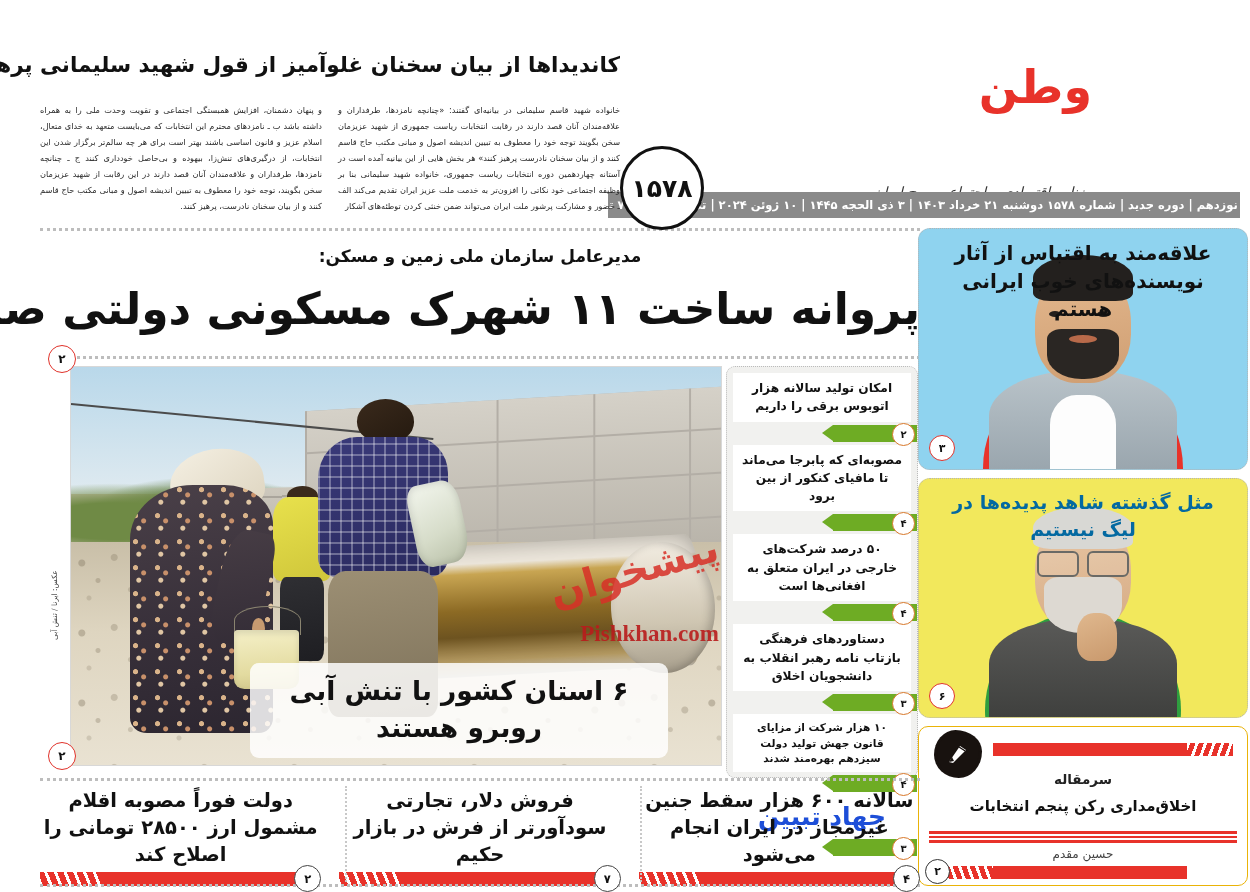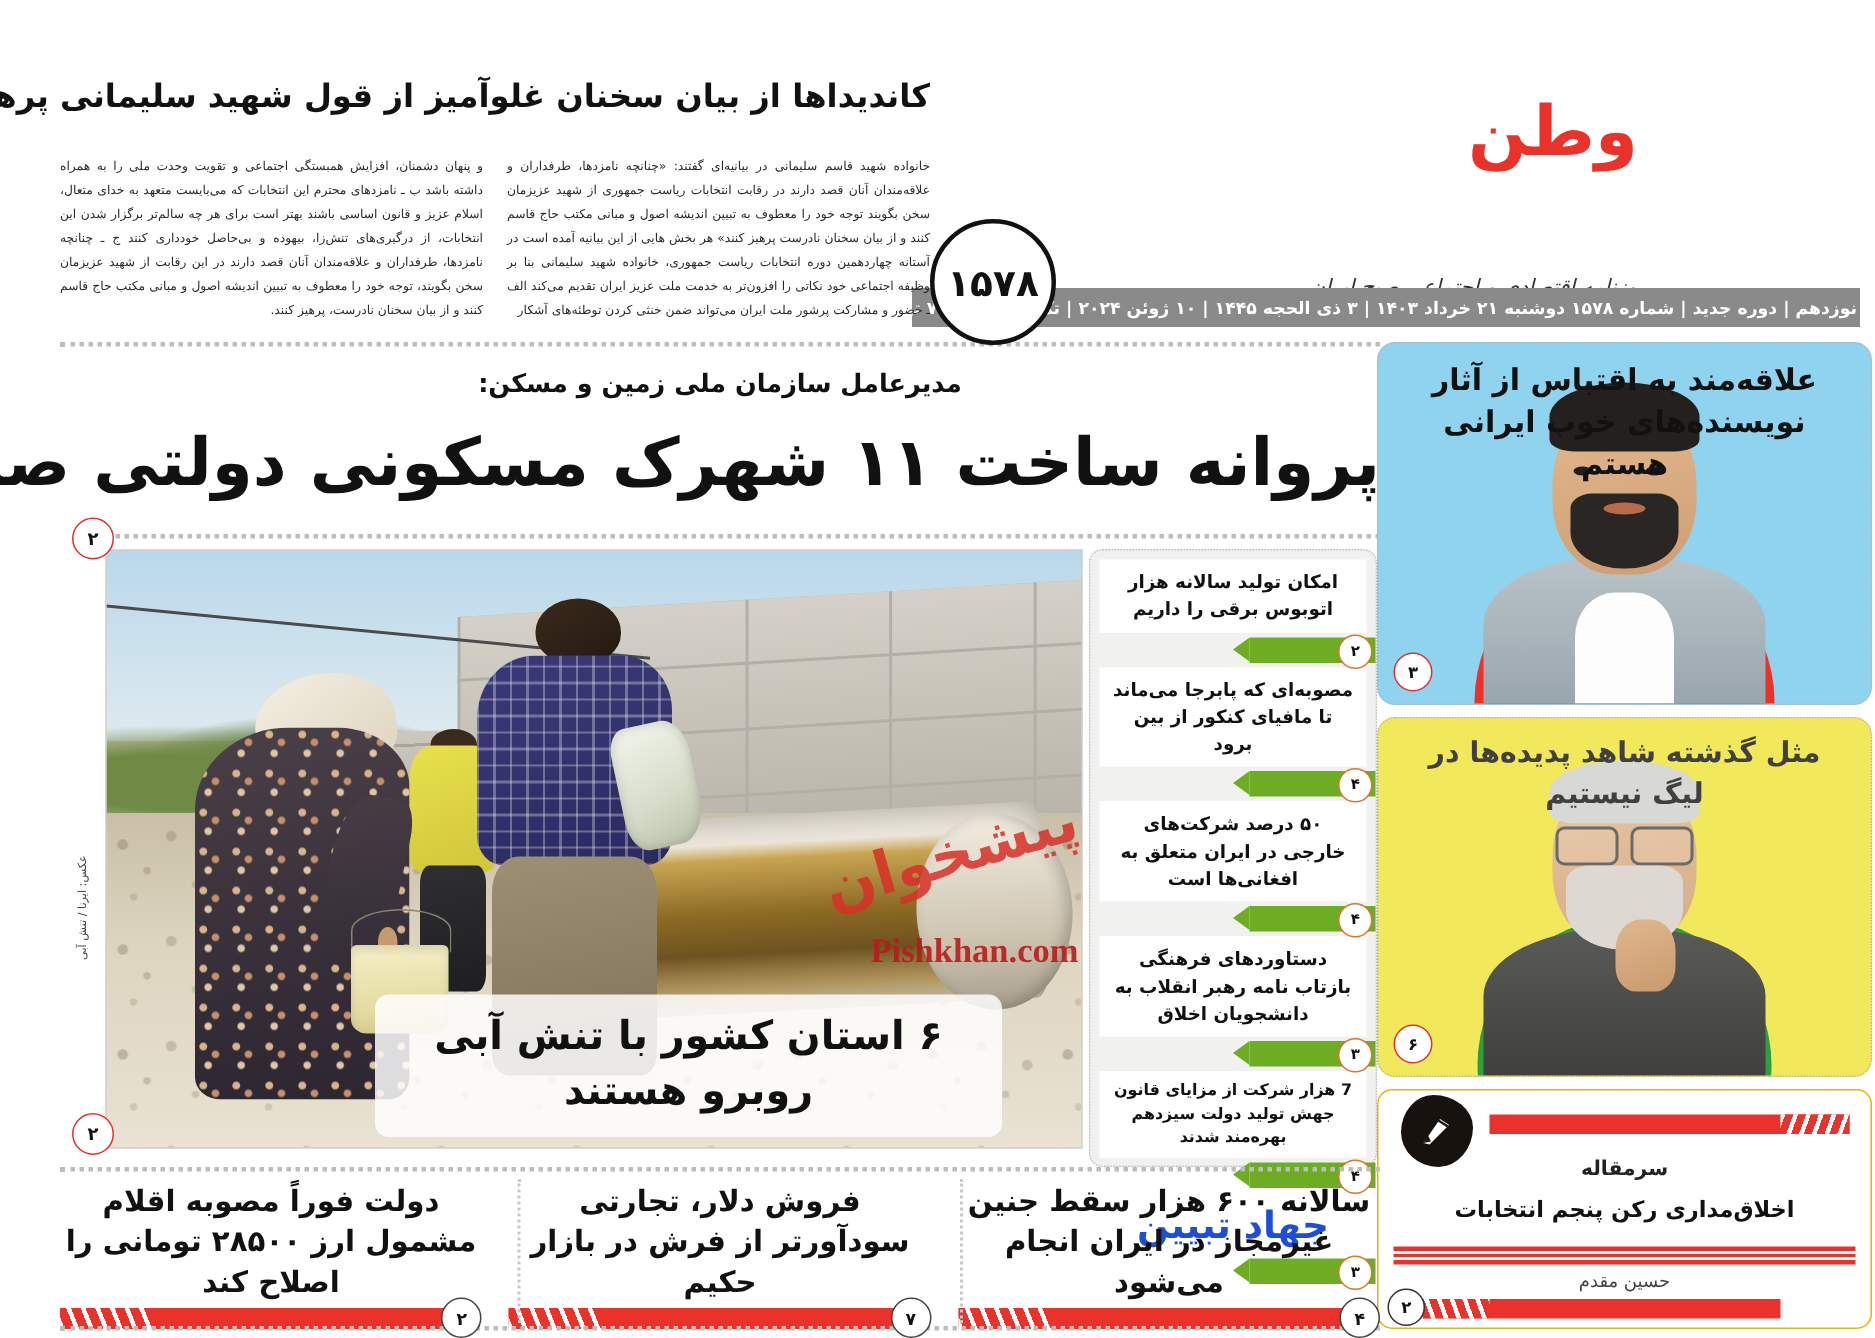--- a/index.html
+++ b/index.html
@@ -283,21 +283,21 @@
     position:absolute;border-radius:12px;overflow:hidden;
     border:1px dotted #b4b4b4;
   }
   .card-blue{left:918px;top:228px;width:328px;height:240px;background:#8fd3ef;}
   .card-yellow{left:918px;top:478px;width:328px;height:238px;background:#f2e85c;}
   .card-title{
     position:relative;z-index:3;text-align:center;font-weight:bold;
     padding:10px 16px 0;line-height:1.4;letter-spacing:-0.5px;
   }
   .card-blue .card-title{font-size:20px;color:#111;}
-  .card-yellow .card-title{font-size:19px;color:#404040;}
+  .card-yellow .card-title{font-size:19px;color:#0369a1;}
   .halo{
     position:absolute;border-radius:50%;z-index:1;
   }
   .halo-red{left:50%;top:58%;width:200px;height:200px;margin-left:-100px;background:#e8322a;}
   .halo-green{left:50%;top:56%;width:196px;height:196px;margin-left:-98px;background:#2f9e3f;}
   .portrait{position:absolute;z-index:2;left:0;top:0;width:100%;height:100%;}
   .p-body{
     position:absolute;left:50%;bottom:0;width:188px;height:98px;margin-left:-94px;
     background:linear-gradient(180deg,#b9c3c9,#9aa6ae);
     border-radius:46% 46% 0 0;
@@ -527,21 +527,21 @@
     </div>
 
     <div class="sb-item">
       <div class="sb-text">دستاوردهای فرهنگی بازتاب نامه رهبر انقلاب به دانشجویان اخلاق</div>
       <div class="sb-arrow">
         <div class="sb-badge">۳</div>
       </div>
     </div>
 
     <div class="sb-item">
-      <div class="sb-text small">7 هزار شرکت از مزایای قانون جهش تولید دولت سیزدهم بهره‌مند شدند</div>
+      <div class="sb-text small">۱۰ هزار شرکت از مزایای قانون جهش تولید دولت سیزدهم بهره‌مند شدند</div>
       <div class="sb-arrow">
         <div class="sb-badge">۴</div>
       </div>
     </div>
 
     <div class="sb-item">
       <div class="sb-logo">جهاد تبیین</div>
       <div class="sb-arrow">
         <div class="sb-badge">۳</div>
       </div>

